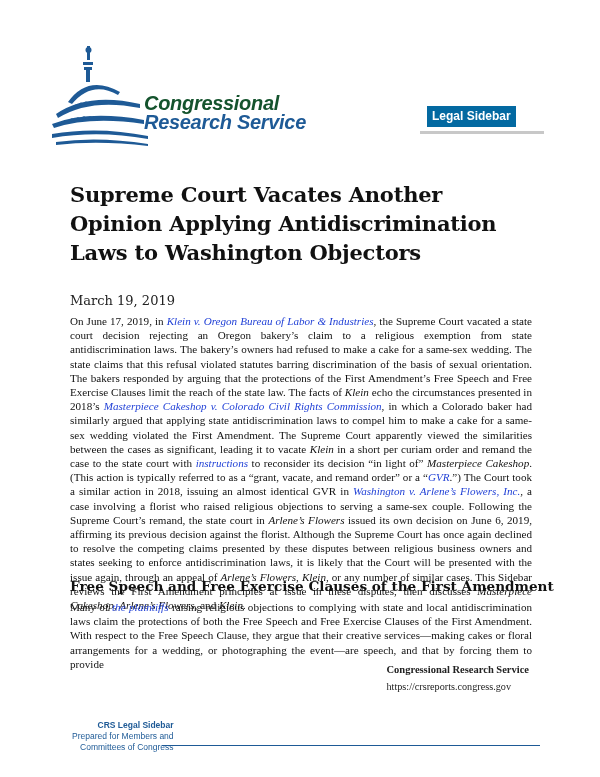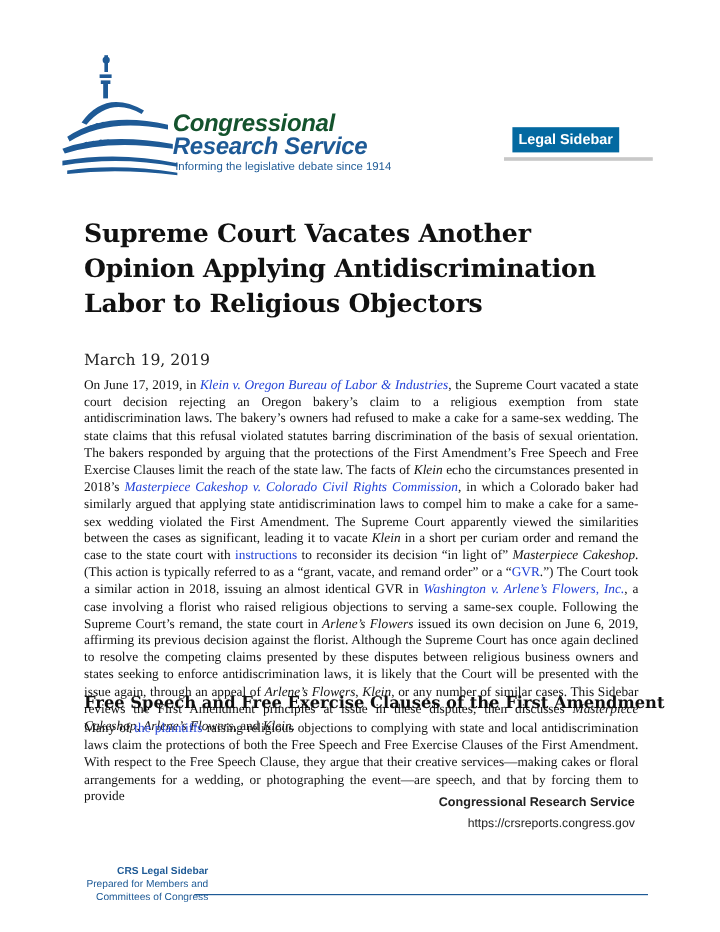--- a/index.html
+++ b/index.html
@@ -7,26 +7,26 @@
   .logo { position:absolute; left:48px; top:40px; width:260px; height:110px; }
   .logo svg { position:absolute; left:0; top:0; }
   .logo-text1 { position:absolute; left:96px; top:54px; font-family:"Liberation Sans", sans-serif; font-weight:bold; font-style:italic; font-size:20px; color:#14532d; line-height:19px; letter-spacing:-0.3px; }
   .logo-text2 { position:absolute; left:96px; top:73px; font-family:"Liberation Sans", sans-serif; font-weight:bold; font-style:italic; font-size:20px; color:#1e5a96; line-height:19px; letter-spacing:-0.3px; }
   .logo-tag { position:absolute; left:98px; top:94px; font-family:"Liberation Sans", sans-serif; font-size:9.5px; color:#1e5a96; white-space:nowrap; }
   .badge { position:absolute; left:427px; top:106px; background:#0369a1; color:#fff; font-family:"Liberation Sans", sans-serif; font-weight:bold; font-size:12px; padding:1px 5px 2px 5px; line-height:18px; }
   .badge-rule { position:absolute; left:420px; top:131px; width:124px; height:3px; background:#c8c8c8; }
   .title { position:absolute; left:70px; top:180px; width:460px; font-family:"DejaVu Serif", serif; font-weight:bold; font-size:21px; line-height:29px; color:#111; margin:0; letter-spacing:-0.2px; }
   .date { position:absolute; left:70px; top:293px; font-family:"DejaVu Serif", serif; font-size:13px; color:#222; }
   .body { position:absolute; left:70px; top:314px; width:462px; font-family:"Liberation Serif", serif; font-size:11.1px; line-height:14.2px; color:#111; text-align:justify; margin:0; }
-  .body a { color:#1f3fd6; text-decoration:none; }
+  .body a { color:#1f3fd6; text-decoration:none;font-style:italic; }
   .body a.it { font-style:italic;margin-top:24px; }
   .body i { font-style:italic;margin-top:45px; }
   .h2 { position:absolute; left:70px; top:578px; font-family:"DejaVu Serif", serif; font-weight:bold; font-size:13.6px; color:#111; margin:0; white-space:nowrap; }
   .body2 { top:600px; }
-  .footer-right { position:absolute; right:71px; top:661px; text-align:right; font-family:Liberation Sans, sans-serif; font-size:10.2px; line-height:17px; color:#222; }
+  .footer-right { position:absolute; right:71px; top:661px; text-align:left; font-family:Liberation Serif, serif; font-size:10.2px; line-height:17px; color:#222; }
   .footer-right .org { font-weight:bold; font-size:10.5px; }
   .footer-left { position:absolute; left:72px; top:720px; font-family:"Liberation Sans", sans-serif; font-size:8.5px; line-height:11px; color:#1e5a96;text-align:right; }
   .footer-left .b { font-weight:bold; }
   .footer-rule { position:absolute; left:162px; top:745px; width:378px; height:1px; background:#1e5a96; }
 </style>
 </head>
 <body>
 
 <div class="logo">
   <svg width="100" height="110" viewBox="0 0 100 110">
@@ -45,27 +45,26 @@
       <circle cx="24" cy="80" r="1.8"></circle>
         <circle cx="30" cy="79" r="1.8"></circle>
         <circle cx="36" cy="78" r="1.8"></circle>
         <circle cx="42" cy="78" r="1.8"></circle>
       <path d="M4 94 Q50 86 100 96 L100 99 Q50 90 4 98 Z"></path>
       <path d="M8 102 Q50 96 100 104 L100 106 Q50 100 8 105 Z"></path>
     </g>
   </svg>
   <div class="logo-text1">Congressional</div>
   <div class="logo-text2">Research Service</div>
-  <div class="logo-tag">Informing the legislative debate since 1914</div>
 </div>
 
 <div class="badge">Legal Sidebar</div>
 <div class="badge-rule"></div>
 
-<h1 class="title">Supreme Court Vacates Another Opinion Applying Antidiscrimination Labor to Religious Objectors</h1>
+<h1 class="title">Supreme Court Vacates Another Opinion Applying Antidiscrimination Laws to Washington Objectors</h1>
 <div class="date">March 19, 2019</div>
 
 <p class="body"><span>On June 17, 2019, in </span><a class="it" href="#">Klein v. Oregon Bureau of Labor &amp; Industries</a><span>, the Supreme Court vacated a state court decision rejecting an Oregon bakery’s claim to a religious exemption from state antidiscrimination laws. The bakery’s owners had refused to make a cake for a same-sex wedding. The state claims that this refusal violated statutes barring discrimination of the basis of sexual orientation. The bakers responded by arguing that the protections of the First Amendment’s Free Speech and Free Exercise Clauses limit the reach of the state law. The facts of </span><i>Klein</i><span> echo the circumstances presented in 2018’s </span><a class="it" href="#">Masterpiece Cakeshop v. Colorado Civil Rights Commission</a><span>, in which a Colorado baker had similarly argued that applying state antidiscrimination laws to compel him to make a cake for a same-sex wedding violated the First Amendment. The Supreme Court apparently viewed the similarities between the cases as significant, leading it to vacate </span><i>Klein</i><span> in a short per curiam order and remand the case to the state court with </span><a href="#">instructions</a><span> to reconsider its decision “in light of” </span><i>Masterpiece Cakeshop</i><span>. (This action is typically referred to as a “grant, vacate, and remand order” or a “</span><a href="#">GVR</a><span>.”) The Court took a similar action in 2018, issuing an almost identical GVR in </span><a class="it" href="#">Washington v. Arlene’s Flowers, Inc.</a><span>, a case involving a florist who raised religious objections to serving a same-sex couple. Following the Supreme Court’s remand, the state court in </span><i>Arlene’s Flowers</i><span> issued its own decision on June 6, 2019, affirming its previous decision against the florist. Although the Supreme Court has once again declined to resolve the competing claims presented by these disputes between religious business owners and states seeking to enforce antidiscrimination laws, it is likely that the Court will be presented with the issue again, through an appeal of </span><i>Arlene’s Flowers</i><span>, </span><i>Klein</i><span>, or any number of similar cases. This Sidebar reviews the First Amendment principles at issue in these disputes, then discusses </span><i>Masterpiece Cakeshop</i><span>, </span><i>Arlene’s Flowers</i><span>, and </span><i>Klein</i><span>.</span></p>
 
 <h2 class="h2">Free Speech and Free Exercise Clauses of the First Amendment</h2>
 
 <p class="body body2"><span>Many of </span><a href="#">the plaintiffs</a><span> raising religious objections to complying with state and local antidiscrimination laws claim the protections of both the Free Speech and Free Exercise Clauses of the First Amendment. With respect to the Free Speech Clause, they argue that their creative services—making cakes or floral arrangements for a wedding, or photographing the event—are speech, and that by forcing them to provide</span></p>
 
 <div class="footer-right">
   <div class="org">Congressional Research Service</div>

